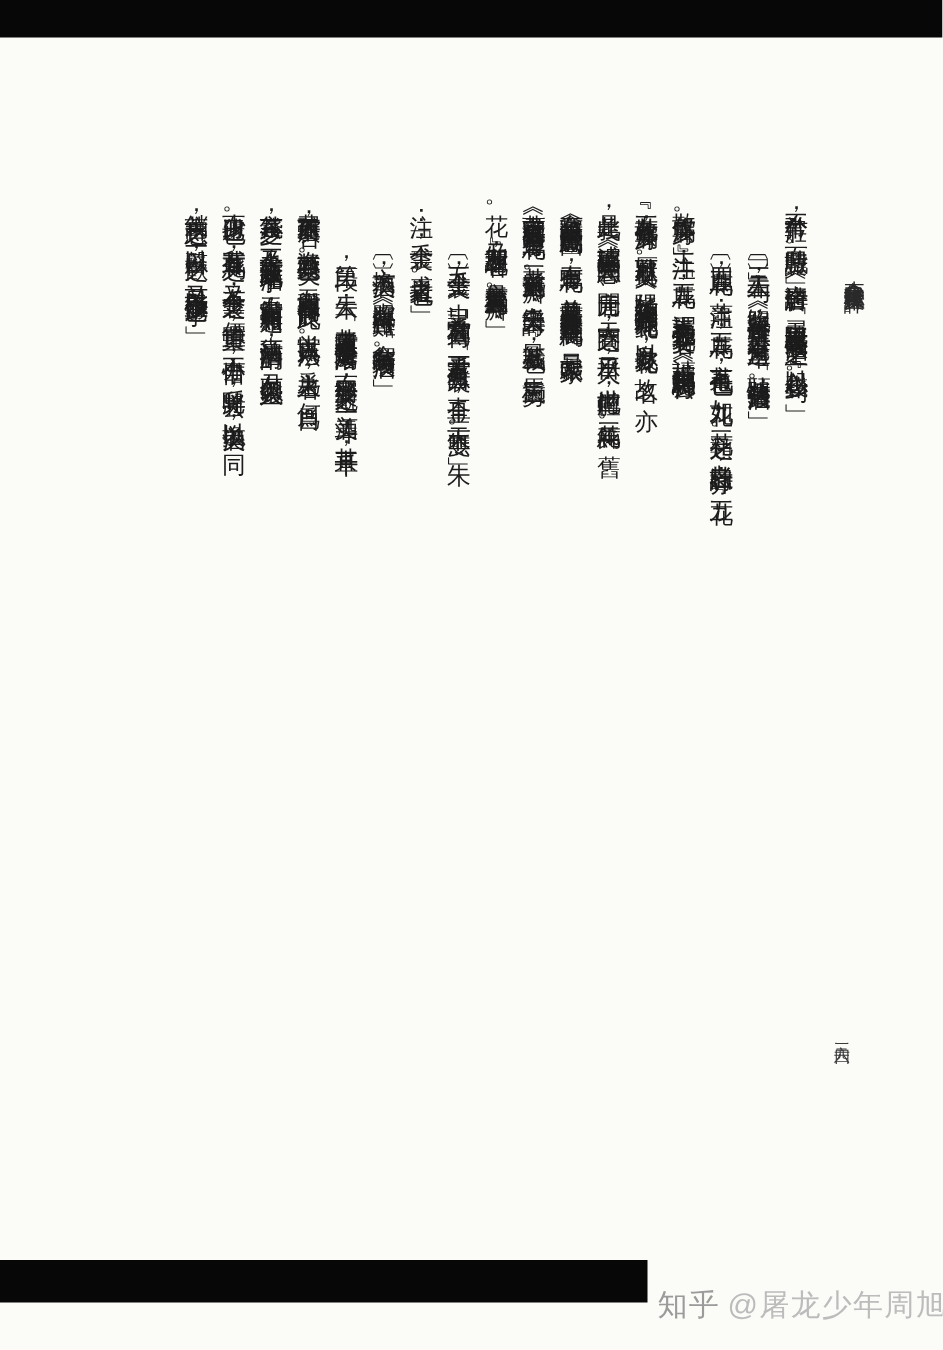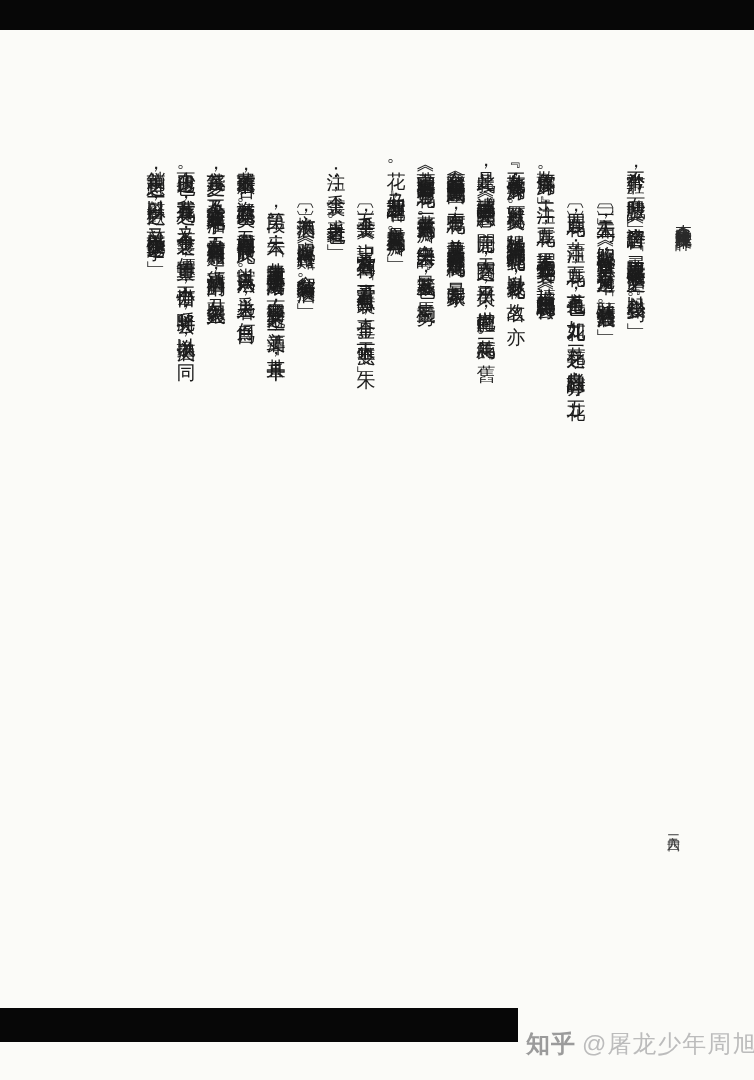--- a/index.html
+++ b/index.html
@@ -28,21 +28,21 @@
     font-size:19px;letter-spacing:1.5px;color:#1c1c1c;
   }
   #text-block .col{line-height:30px;}
   #text-block .col.indent{padding-top:41px;}
 
   #watermark{
     position:absolute;left:526px;top:1028px;white-space:nowrap;
     font-family:"Liberation Sans","DejaVu Sans",sans-serif;
     font-size:24px;letter-spacing:1px;color:#bcbcbc;
   }
-  #watermark .brand{color:#9b9b9b;font-weight:bold;margin-right:6px;}
+  #watermark .brand{color:#9b9b9b;font-weight:normal;margin-right:6px;}
 </style>
 </head>
 <body>
 
 <div id="top-bar" class="scan-bar"></div>
 
 <div id="book-title">李白全集校注彙釋集評</div>
 
 <div id="page-number">三六四</div>
 

